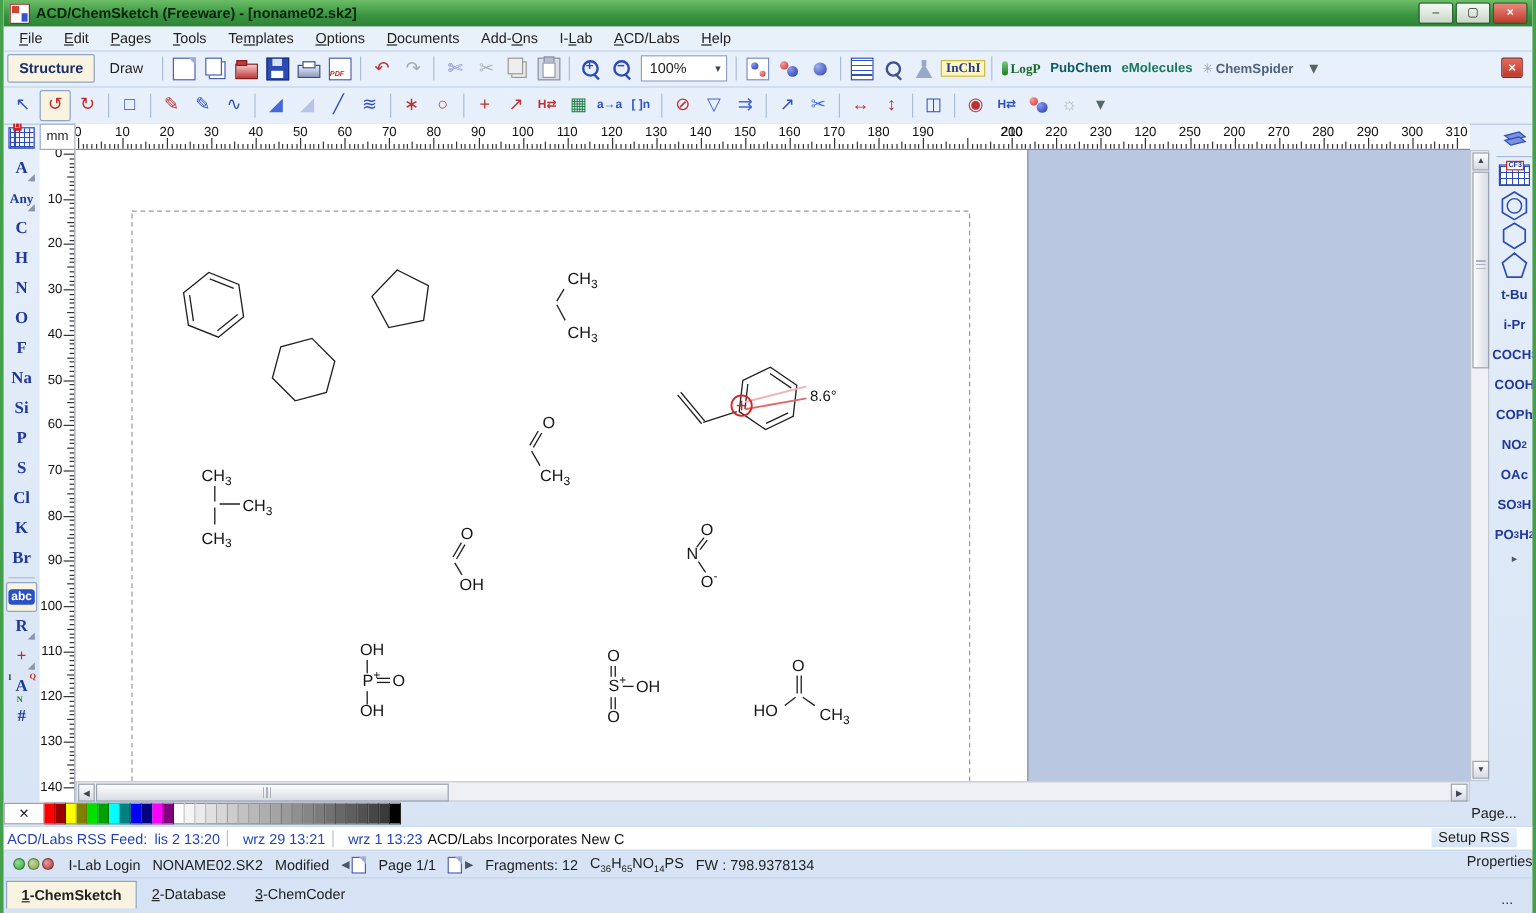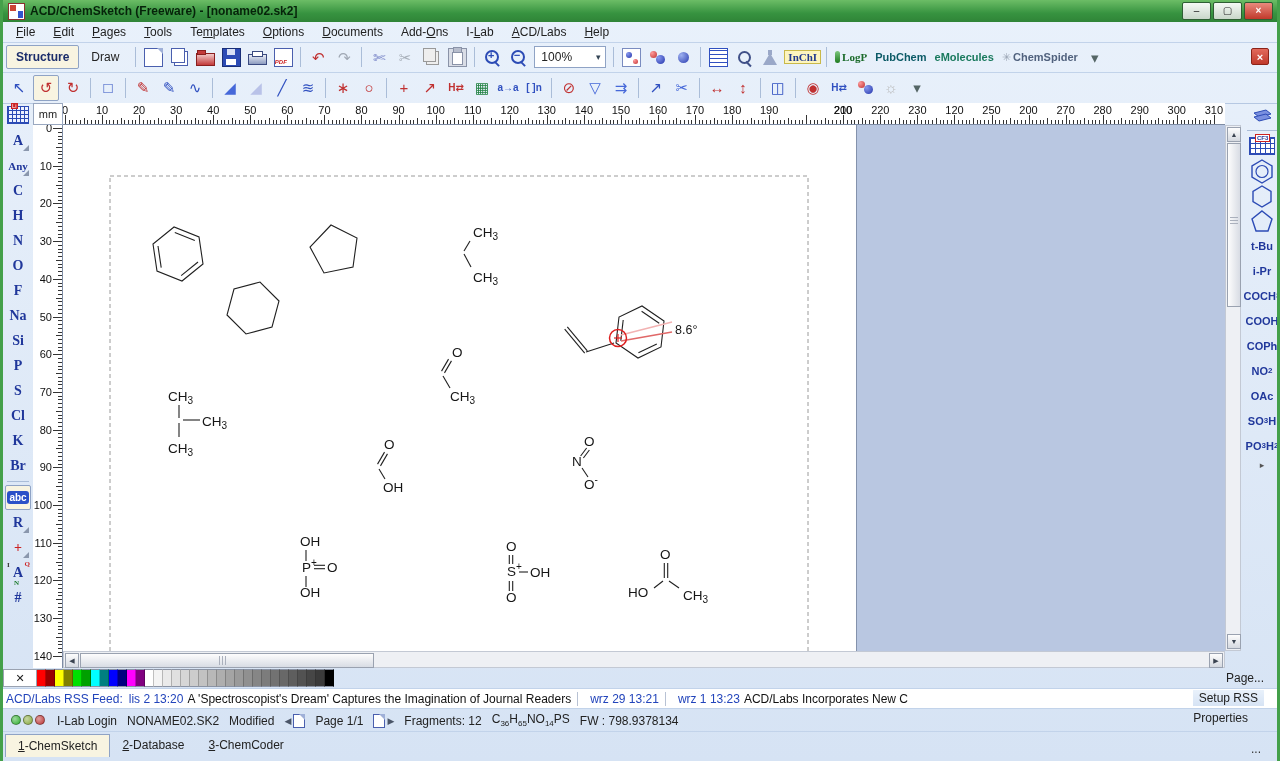--- a/index.html
+++ b/index.html
@@ -160,27 +160,27 @@
   #rssrow .date{color:#2244bb;margin-left:6px;}
   #rssrow .rtitle{color:#111;margin-left:4px;}
   #rssrow .rsep{width:1px;height:14px;background:#b8c2d4;margin:0 6px;flex:0 0 auto;}
   #setup-rss{position:absolute;right:13px;top:690px;background:linear-gradient(#e9f1fb,#d6e3f4);padding:1px 6px;}
 
   
   #statusrow{top:708px;height:23px;display:flex;align-items:center;gap:10px;padding-left:8px;border-top:1px solid #c2d3ea;}
   .led{width:8px;height:8px;border-radius:50%;display:inline-block;margin-right:2px;border:1px solid rgba(0,0,0,.35);}
   .snav{display:flex;align-items:center;gap:2px;color:#4a5568;font-size:9px;}
   .snav .ic{width:10px;height:12px;}
-  #properties{position:absolute;right:29px;top:711px;}
+  #properties{position:absolute;right:0;top:711px;}
 
   
   #tabrow{top:731px;height:30px;display:flex;align-items:flex-start;padding-left:2px;border-top:1px solid #c2d3ea;}
   .tab{padding:4px 12px;margin-top:2px;}
   .tab .u{text-decoration:underline;}
-  .tab.active{background:#f8f4e1;border:1px solid #8fa3c5;border-bottom:none;font-weight:normal;}
+  .tab.active{background:#f8f4e1;border:1px solid #8fa3c5;border-bottom:none;font-weight:bold;}
   #tabdots{position:absolute;right:16px;top:742px;color:#333;}
 </style>
 </head>
 <body>
 
 <div id="app">
 
   <div class="row" id="titlebar">
     <div id="appicon"></div>
     <span id="title">ACD/ChemSketch (Freeware) - [noname02.sk2]</span>
@@ -1205,21 +1205,20 @@
         <div class="swatch" style="background: rgb(58, 58, 58);"></div>
         <div class="swatch" style="background: rgb(0, 0, 0);"></div>
       </div>
   </div>
   <span id="more">Page...</span>
 
   <div class="row" id="rssrow">
     <span class="feed">ACD/Labs RSS Feed:</span>
     <span id="rssitems" style="display:flex;align-items:center;">
         <span class="date">lis 2 13:20</span>
-        <span class="rtitle">A 'Spectroscopist's Dream' Captures the Imagination of Journal Readers</span>
         <span class="rsep"></span>
         <span class="date">wrz 29 13:21</span>
         <span class="rsep"></span>
         <span class="date">wrz 1 13:23</span>
         <span class="rtitle">ACD/Labs Incorporates New C</span>
       </span>
   </div>
   <span id="setup-rss">Setup RSS</span>
 
   <div class="row" id="statusrow">

